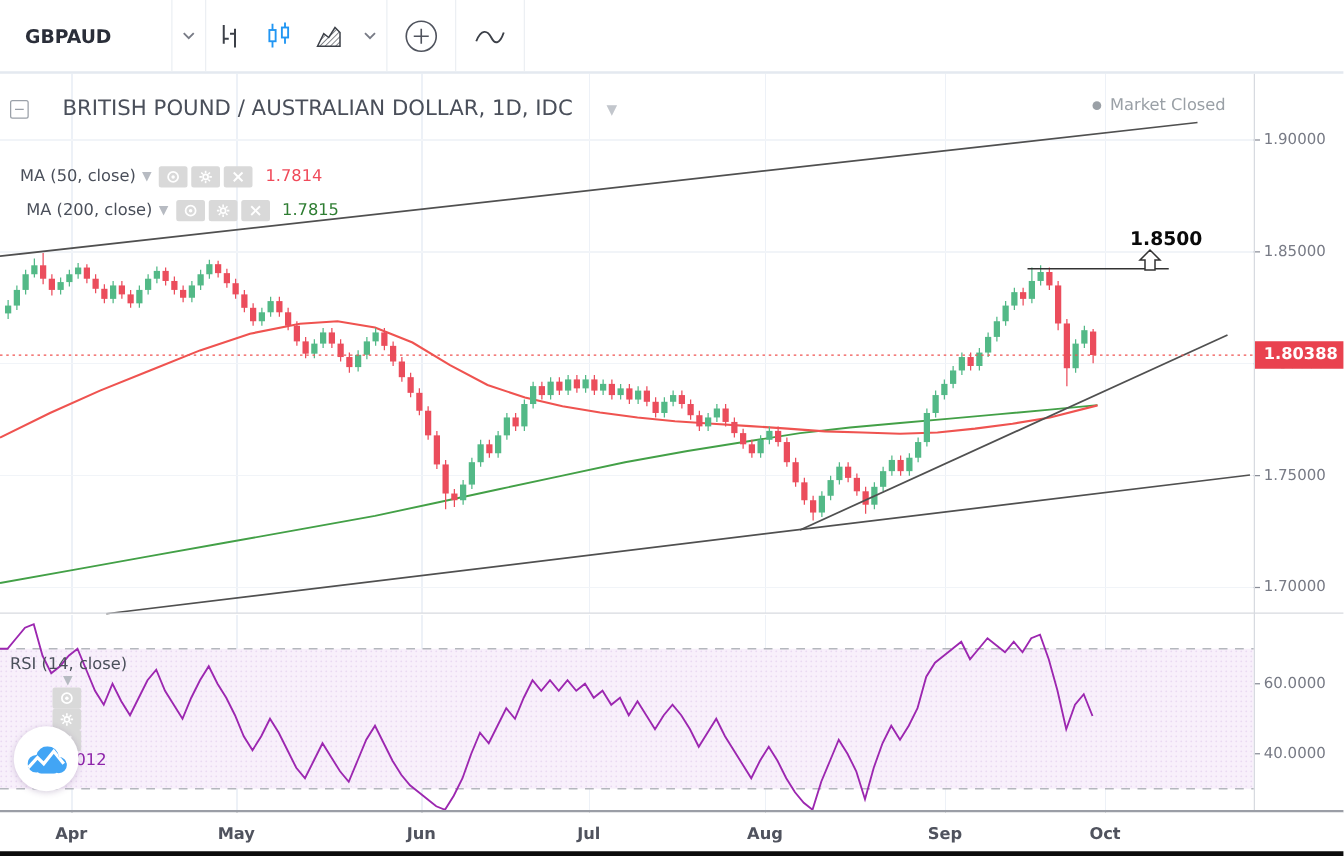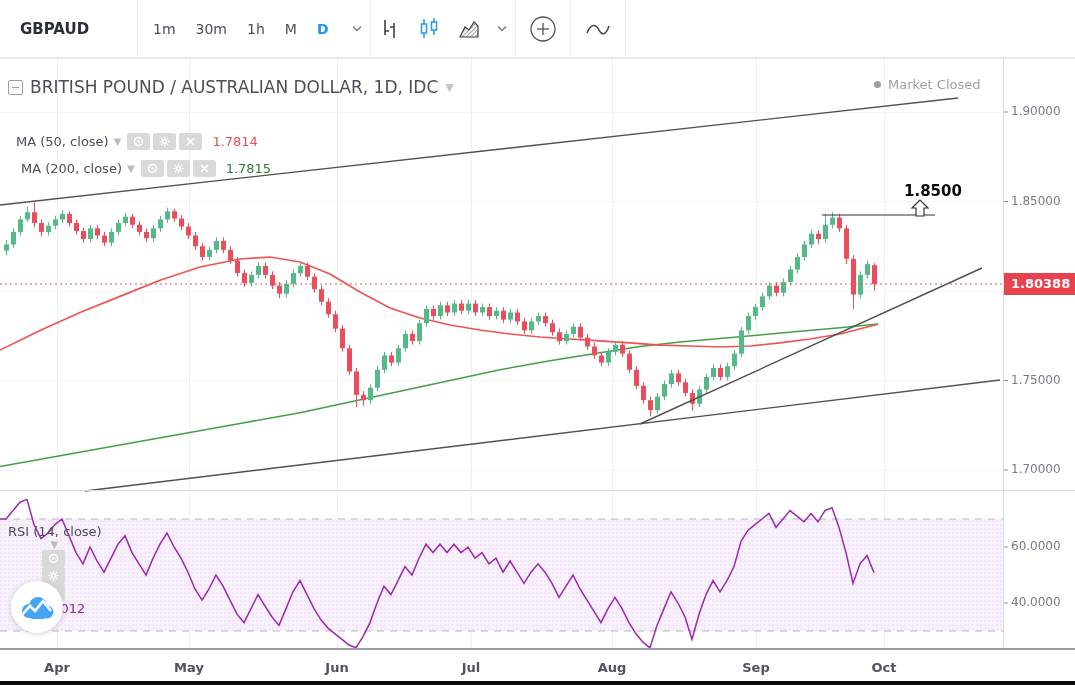--- a/index.html
+++ b/index.html
@@ -9,21 +9,21 @@
   .toolbar{position:absolute;left:0;top:0;width:1075px;height:57px;background:#fff;
            border-bottom:2px solid #e4e9f0;display:flex;align-items:center;z-index:30;}
   .tb-sym{font-size:15px;font-weight:bold;color:#2a2e39;padding:0 20px;width:97px;}
   .tb-sep{width:1px;height:57px;background:#eceff3;}
   .tb-int{font-size:14px;color:#4a4e59;padding:0 10px;cursor:default;}
   .tb-int.active{color:#2196f3;font-weight:bold;}
   .tb-ico{display:flex;align-items:center;justify-content:center;padding:0 9px;height:57px;}
   .tb-chev{padding:0 8px;display:flex;align-items:center;}
   
   .ovl{position:absolute;z-index:10;white-space:nowrap;}
-  .hdr{left:8px;top:77px;display:flex;align-items:center;color:#4a4f5a;font-size:17px;}
+  .hdr{left:8px;top:77px;display:flex;align-items:center;color:#4a4f5a;font-size:17px;gap:20px;}
   .collapse{width:13px;height:13px;border:1px solid #9aa0a8;border-radius:2px;display:inline-flex;
             align-items:center;justify-content:center;margin-right:7px;background:#fff;}
   .collapse div{width:7px;height:1px;background:#9aa0a8;}
   .hdr .tri{color:#c2c6cc;font-size:11px;margin-left:7px;}
   .mclosed{top:77px;left:874px;font-size:13px;color:#9aa0a6;display:flex;align-items:center;}
   .mclosed .dot{width:7px;height:7px;border-radius:50%;background:#9aa0a6;margin-right:7px;}
   .ohlc{left:8px;top:106px;font-size:14px;color:#4a4f5a;}
   .ohlc b{font-weight:normal;color:#f04a5a;margin-right:12px;}
   .legend{display:flex;align-items:center;font-size:13px;color:#4a4f5a;}
   .legend .tri{color:#b7bbc2;font-size:10px;margin:0 6px 0 5px;}
@@ -53,27 +53,20 @@
   svg.chartsvg{position:absolute;left:0;top:0;z-index:2;}
 </style>
 </head>
 <body>
 
 <div class="app">
 
   <div class="toolbar">
     <div class="tb-sym">GBPAUD</div>
     <div class="tb-sep"></div>
-    <div id="intervals" style="display:flex;align-items:center;padding:0 5px;">
-        <span class="tb-int">1m</span>
-        <span class="tb-int">30m</span>
-        <span class="tb-int">1h</span>
-        <span class="tb-int">M</span>
-        <span class="tb-int active">D</span>
-      </div>
     <div class="tb-chev">
       <svg width="10" height="7" viewBox="0 0 10 7">
           <polyline points="1,1.5 5,5.5 9,1.5" fill="none" stroke="#787b86" stroke-width="1.5"></polyline>
         </svg>
     </div>
     <div class="tb-sep"></div>
     <div class="tb-ico">
       <svg width="20" height="22" viewBox="0 0 20 22">
           <g stroke="#3c4048" stroke-width="1.6" fill="none">
         <path d="M5 2v15M5 13h4"></path>

